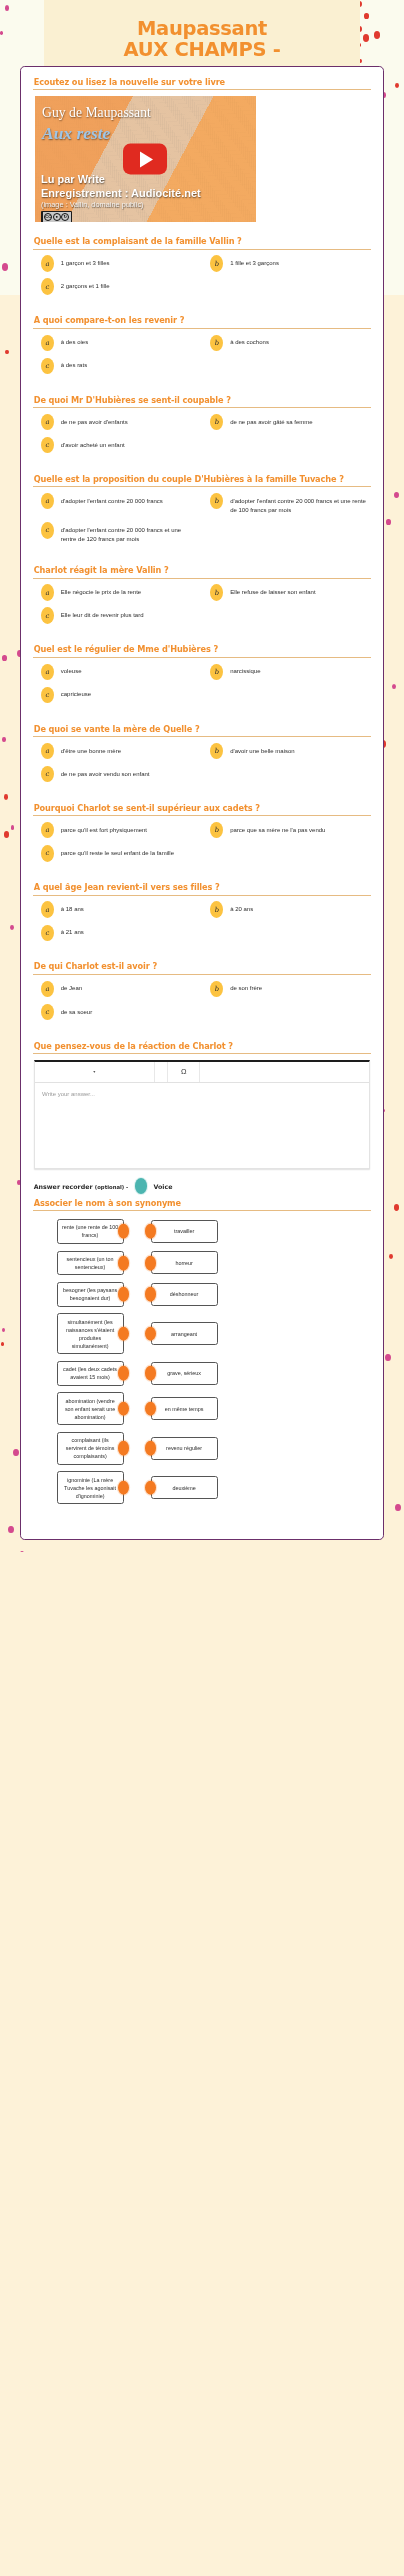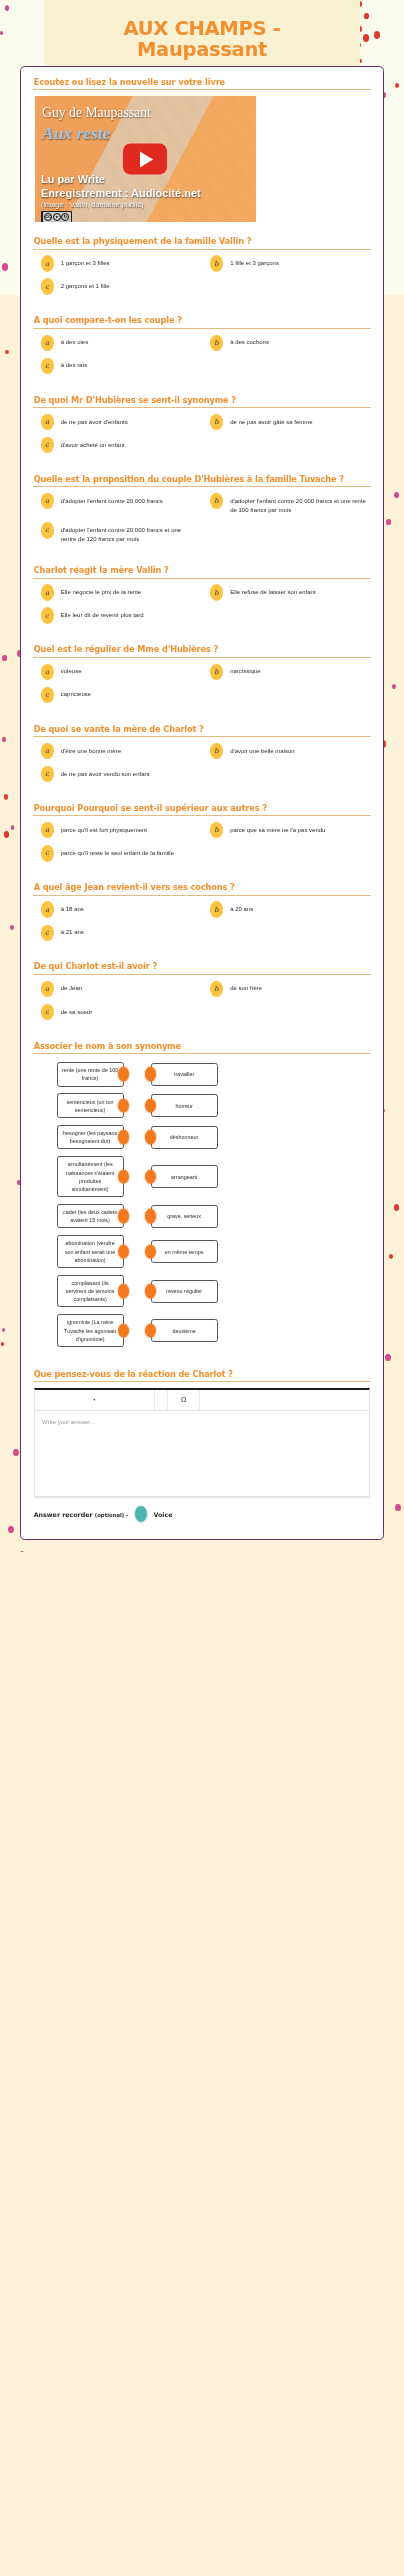--- a/index.html
+++ b/index.html
@@ -689,22 +689,22 @@
     <div class="dot" style="left: 85px; top: 61px; width: 4.4px; height: 5.5px; background: rgb(212, 74, 142);"></div>
     <div class="dot" style="left: 77px; top: 76px; width: 5px; height: 6.2px; background: rgb(224, 58, 47);"></div>
     <div class="dot" style="left: 56px; top: 134px; width: 2.8px; height: 3.5px; background: rgb(212, 74, 142);"></div>
     <div class="dot" style="left: 340px; top: 155px; width: 3.5px; height: 4.4px; background: rgb(224, 58, 47);"></div>
     <div class="dot" style="left: 334px; top: 47px; width: 5.5px; height: 6.9px; background: rgb(212, 74, 142);"></div>
   </div>
 
 <div id="page">
 
   <div id="title-block">
+    <div class="title-text">Maupassant</div>
     <div class="title-text">AUX CHAMPS -</div>
-    <div class="title-text">Maupassant</div>
   </div>
 
   <div id="card">
 
     <div class="block">
       <div class="block-title">Ecoutez ou lisez la nouvelle sur votre livre</div>
       <div class="block-rule"></div>
       <div class="video-wrap">
         <div class="vid-author">Guy de Maupassant</div>
         <div class="vid-story">Aux reste</div>
@@ -725,57 +725,57 @@
           </div>
         </div>
         <div class="play-btn">
             <div class="tri"></div>
           </div>
       </div>
     </div>
 
     <div id="questions-host">
         <div class="block">
-          <div class="block-title">Quelle est la physiquement de la famille Vallin ?</div>
+          <div class="block-title">Quelle est la complaisant de la famille Vallin ?</div>
           <div class="block-rule"></div>
           <div class="opts">
             <div class="opt">
               <div class="bullet">a</div>
               <div class="opt-text">1 garçon et 3 filles</div>
             </div>
             <div class="opt">
               <div class="bullet">b</div>
               <div class="opt-text">1 fille et 3 garçons</div>
             </div>
             <div class="opt">
               <div class="bullet">c</div>
               <div class="opt-text">2 garçons et 1 fille</div>
             </div>
           </div>
         </div>
         <div class="block">
-          <div class="block-title">A quoi compare-t-on les couple ?</div>
+          <div class="block-title">A quoi compare-t-on les revenir ?</div>
           <div class="block-rule"></div>
           <div class="opts">
             <div class="opt">
               <div class="bullet">a</div>
               <div class="opt-text">à des oies</div>
             </div>
             <div class="opt">
               <div class="bullet">b</div>
               <div class="opt-text">à des cochons</div>
             </div>
             <div class="opt">
               <div class="bullet">c</div>
               <div class="opt-text">à des rats</div>
             </div>
           </div>
         </div>
         <div class="block">
-          <div class="block-title">De quoi Mr D'Hubières se sent-il synonyme ?</div>
+          <div class="block-title">De quoi Mr D'Hubières se sent-il coupable ?</div>
           <div class="block-rule"></div>
           <div class="opts">
             <div class="opt">
               <div class="bullet">a</div>
               <div class="opt-text">de ne pas avoir d'enfants</div>
             </div>
             <div class="opt">
               <div class="bullet">b</div>
               <div class="opt-text">de ne pas avoir gâté sa femme</div>
             </div>
@@ -833,57 +833,57 @@
               <div class="bullet">b</div>
               <div class="opt-text">narcissique</div>
             </div>
             <div class="opt">
               <div class="bullet">c</div>
               <div class="opt-text">capricieuse</div>
             </div>
           </div>
         </div>
         <div class="block">
-          <div class="block-title">De quoi se vante la mère de Charlot ?</div>
+          <div class="block-title">De quoi se vante la mère de Quelle ?</div>
           <div class="block-rule"></div>
           <div class="opts">
             <div class="opt">
               <div class="bullet">a</div>
               <div class="opt-text">d'être une bonne mère</div>
             </div>
             <div class="opt">
               <div class="bullet">b</div>
               <div class="opt-text">d'avoir une belle maison</div>
             </div>
             <div class="opt">
               <div class="bullet">c</div>
               <div class="opt-text">de ne pas avoir vendu son enfant</div>
             </div>
           </div>
         </div>
         <div class="block">
-          <div class="block-title">Pourquoi Pourquoi se sent-il supérieur aux autres ?</div>
+          <div class="block-title">Pourquoi Charlot se sent-il supérieur aux cadets ?</div>
           <div class="block-rule"></div>
           <div class="opts">
             <div class="opt">
               <div class="bullet">a</div>
               <div class="opt-text">parce qu'il est fort physiquement</div>
             </div>
             <div class="opt">
               <div class="bullet">b</div>
               <div class="opt-text">parce que sa mère ne l'a pas vendu</div>
             </div>
             <div class="opt">
               <div class="bullet">c</div>
               <div class="opt-text">parce qu'il reste le seul enfant de la famille</div>
             </div>
           </div>
         </div>
         <div class="block">
-          <div class="block-title">A quel âge Jean revient-il vers ses cochons ?</div>
+          <div class="block-title">A quel âge Jean revient-il vers ses filles ?</div>
           <div class="block-rule"></div>
           <div class="opts">
             <div class="opt">
               <div class="bullet">a</div>
               <div class="opt-text">à 18 ans</div>
             </div>
             <div class="opt">
               <div class="bullet">b</div>
               <div class="opt-text">à 20 ans</div>
             </div>
@@ -905,115 +905,20 @@
               <div class="bullet">b</div>
               <div class="opt-text">de son frère</div>
             </div>
             <div class="opt">
               <div class="bullet">c</div>
               <div class="opt-text">de sa soeur</div>
             </div>
           </div>
         </div>
       </div>
-
-    <div class="block">
-      <div class="block-title">Associer le nom à son synonyme</div>
-      <div class="block-rule"></div>
-      <div class="match-rows" id="matching-host">
-          <div class="match-row">
-            <div class="match-col">
-              <div class="match-box">rente (une rente de 100 francs)</div>
-              <div class="knob right-side"></div>
-            </div>
-            <div class="match-gap"></div>
-            <div class="match-col">
-              <div class="match-box">travailler</div>
-              <div class="knob left-side"></div>
-            </div>
-          </div>
-          <div class="match-row">
-            <div class="match-col">
-              <div class="match-box">sentencieux (un ton sentencieux)</div>
-              <div class="knob right-side"></div>
-            </div>
-            <div class="match-gap"></div>
-            <div class="match-col">
-              <div class="match-box">horreur</div>
-              <div class="knob left-side"></div>
-            </div>
-          </div>
-          <div class="match-row">
-            <div class="match-col">
-              <div class="match-box">besogner (les paysans besognaient dur)</div>
-              <div class="knob right-side"></div>
-            </div>
-            <div class="match-gap"></div>
-            <div class="match-col">
-              <div class="match-box">déshonneur</div>
-              <div class="knob left-side"></div>
-            </div>
-          </div>
-          <div class="match-row">
-            <div class="match-col">
-              <div class="match-box">simultanément (les naissances s'étaient produites simultanément)</div>
-              <div class="knob right-side"></div>
-            </div>
-            <div class="match-gap"></div>
-            <div class="match-col">
-              <div class="match-box">arrangeant</div>
-              <div class="knob left-side"></div>
-            </div>
-          </div>
-          <div class="match-row">
-            <div class="match-col">
-              <div class="match-box">cadet (les deux cadets avaient 15 mois)</div>
-              <div class="knob right-side"></div>
-            </div>
-            <div class="match-gap"></div>
-            <div class="match-col">
-              <div class="match-box">grave, sérieux</div>
-              <div class="knob left-side"></div>
-            </div>
-          </div>
-          <div class="match-row">
-            <div class="match-col">
-              <div class="match-box">abomination (vendre son enfant serait une abomination)</div>
-              <div class="knob right-side"></div>
-            </div>
-            <div class="match-gap"></div>
-            <div class="match-col">
-              <div class="match-box">en même temps</div>
-              <div class="knob left-side"></div>
-            </div>
-          </div>
-          <div class="match-row">
-            <div class="match-col">
-              <div class="match-box">complaisant (ils servirent de témoins complaisants)</div>
-              <div class="knob right-side"></div>
-            </div>
-            <div class="match-gap"></div>
-            <div class="match-col">
-              <div class="match-box">revenu régulier</div>
-              <div class="knob left-side"></div>
-            </div>
-          </div>
-          <div class="match-row">
-            <div class="match-col">
-              <div class="match-box">ignominie (La mère Tuvache les agonisait d'ignominie)</div>
-              <div class="knob right-side"></div>
-            </div>
-            <div class="match-gap"></div>
-            <div class="match-col">
-              <div class="match-box">deuxième</div>
-              <div class="knob left-side"></div>
-            </div>
-          </div>
-        </div>
-    </div>
 
     <div class="block" style="margin-bottom:3.2px;">
       <div class="block-title">Que pensez-vous de la réaction de Charlot ?</div>
       <div class="block-rule"></div>
       <div class="editor">
         <div class="editor-toolbar">
           <div class="tb-cell tb-wide">
             <span class="caret">▾</span>
           </div>
           <div class="tb-cell tb-narrow"></div>
@@ -1022,15 +927,110 @@
         </div>
         <div class="editor-body">Write your answer...</div>
       </div>
       <div class="recorder-row">
         <span class="recorder-label"><span>Answer recorder</span> <span class="opt-small">(optional) -</span></span>
         <span class="mic-knob"></span>
         <span class="recorder-voice">Voice</span>
       </div>
     </div>
 
+    <div class="block">
+      <div class="block-title">Associer le nom à son synonyme</div>
+      <div class="block-rule"></div>
+      <div class="match-rows" id="matching-host">
+          <div class="match-row">
+            <div class="match-col">
+              <div class="match-box">rente (une rente de 100 francs)</div>
+              <div class="knob right-side"></div>
+            </div>
+            <div class="match-gap"></div>
+            <div class="match-col">
+              <div class="match-box">travailler</div>
+              <div class="knob left-side"></div>
+            </div>
+          </div>
+          <div class="match-row">
+            <div class="match-col">
+              <div class="match-box">sentencieux (un ton sentencieux)</div>
+              <div class="knob right-side"></div>
+            </div>
+            <div class="match-gap"></div>
+            <div class="match-col">
+              <div class="match-box">horreur</div>
+              <div class="knob left-side"></div>
+            </div>
+          </div>
+          <div class="match-row">
+            <div class="match-col">
+              <div class="match-box">besogner (les paysans besognaient dur)</div>
+              <div class="knob right-side"></div>
+            </div>
+            <div class="match-gap"></div>
+            <div class="match-col">
+              <div class="match-box">déshonneur</div>
+              <div class="knob left-side"></div>
+            </div>
+          </div>
+          <div class="match-row">
+            <div class="match-col">
+              <div class="match-box">simultanément (les naissances s'étaient produites simultanément)</div>
+              <div class="knob right-side"></div>
+            </div>
+            <div class="match-gap"></div>
+            <div class="match-col">
+              <div class="match-box">arrangeant</div>
+              <div class="knob left-side"></div>
+            </div>
+          </div>
+          <div class="match-row">
+            <div class="match-col">
+              <div class="match-box">cadet (les deux cadets avaient 15 mois)</div>
+              <div class="knob right-side"></div>
+            </div>
+            <div class="match-gap"></div>
+            <div class="match-col">
+              <div class="match-box">grave, sérieux</div>
+              <div class="knob left-side"></div>
+            </div>
+          </div>
+          <div class="match-row">
+            <div class="match-col">
+              <div class="match-box">abomination (vendre son enfant serait une abomination)</div>
+              <div class="knob right-side"></div>
+            </div>
+            <div class="match-gap"></div>
+            <div class="match-col">
+              <div class="match-box">en même temps</div>
+              <div class="knob left-side"></div>
+            </div>
+          </div>
+          <div class="match-row">
+            <div class="match-col">
+              <div class="match-box">complaisant (ils servirent de témoins complaisants)</div>
+              <div class="knob right-side"></div>
+            </div>
+            <div class="match-gap"></div>
+            <div class="match-col">
+              <div class="match-box">revenu régulier</div>
+              <div class="knob left-side"></div>
+            </div>
+          </div>
+          <div class="match-row">
+            <div class="match-col">
+              <div class="match-box">ignominie (La mère Tuvache les agonisait d'ignominie)</div>
+              <div class="knob right-side"></div>
+            </div>
+            <div class="match-gap"></div>
+            <div class="match-col">
+              <div class="match-box">deuxième</div>
+              <div class="knob left-side"></div>
+            </div>
+          </div>
+        </div>
+    </div>
+
   </div>
 </div>
 
 
 </body></html>

